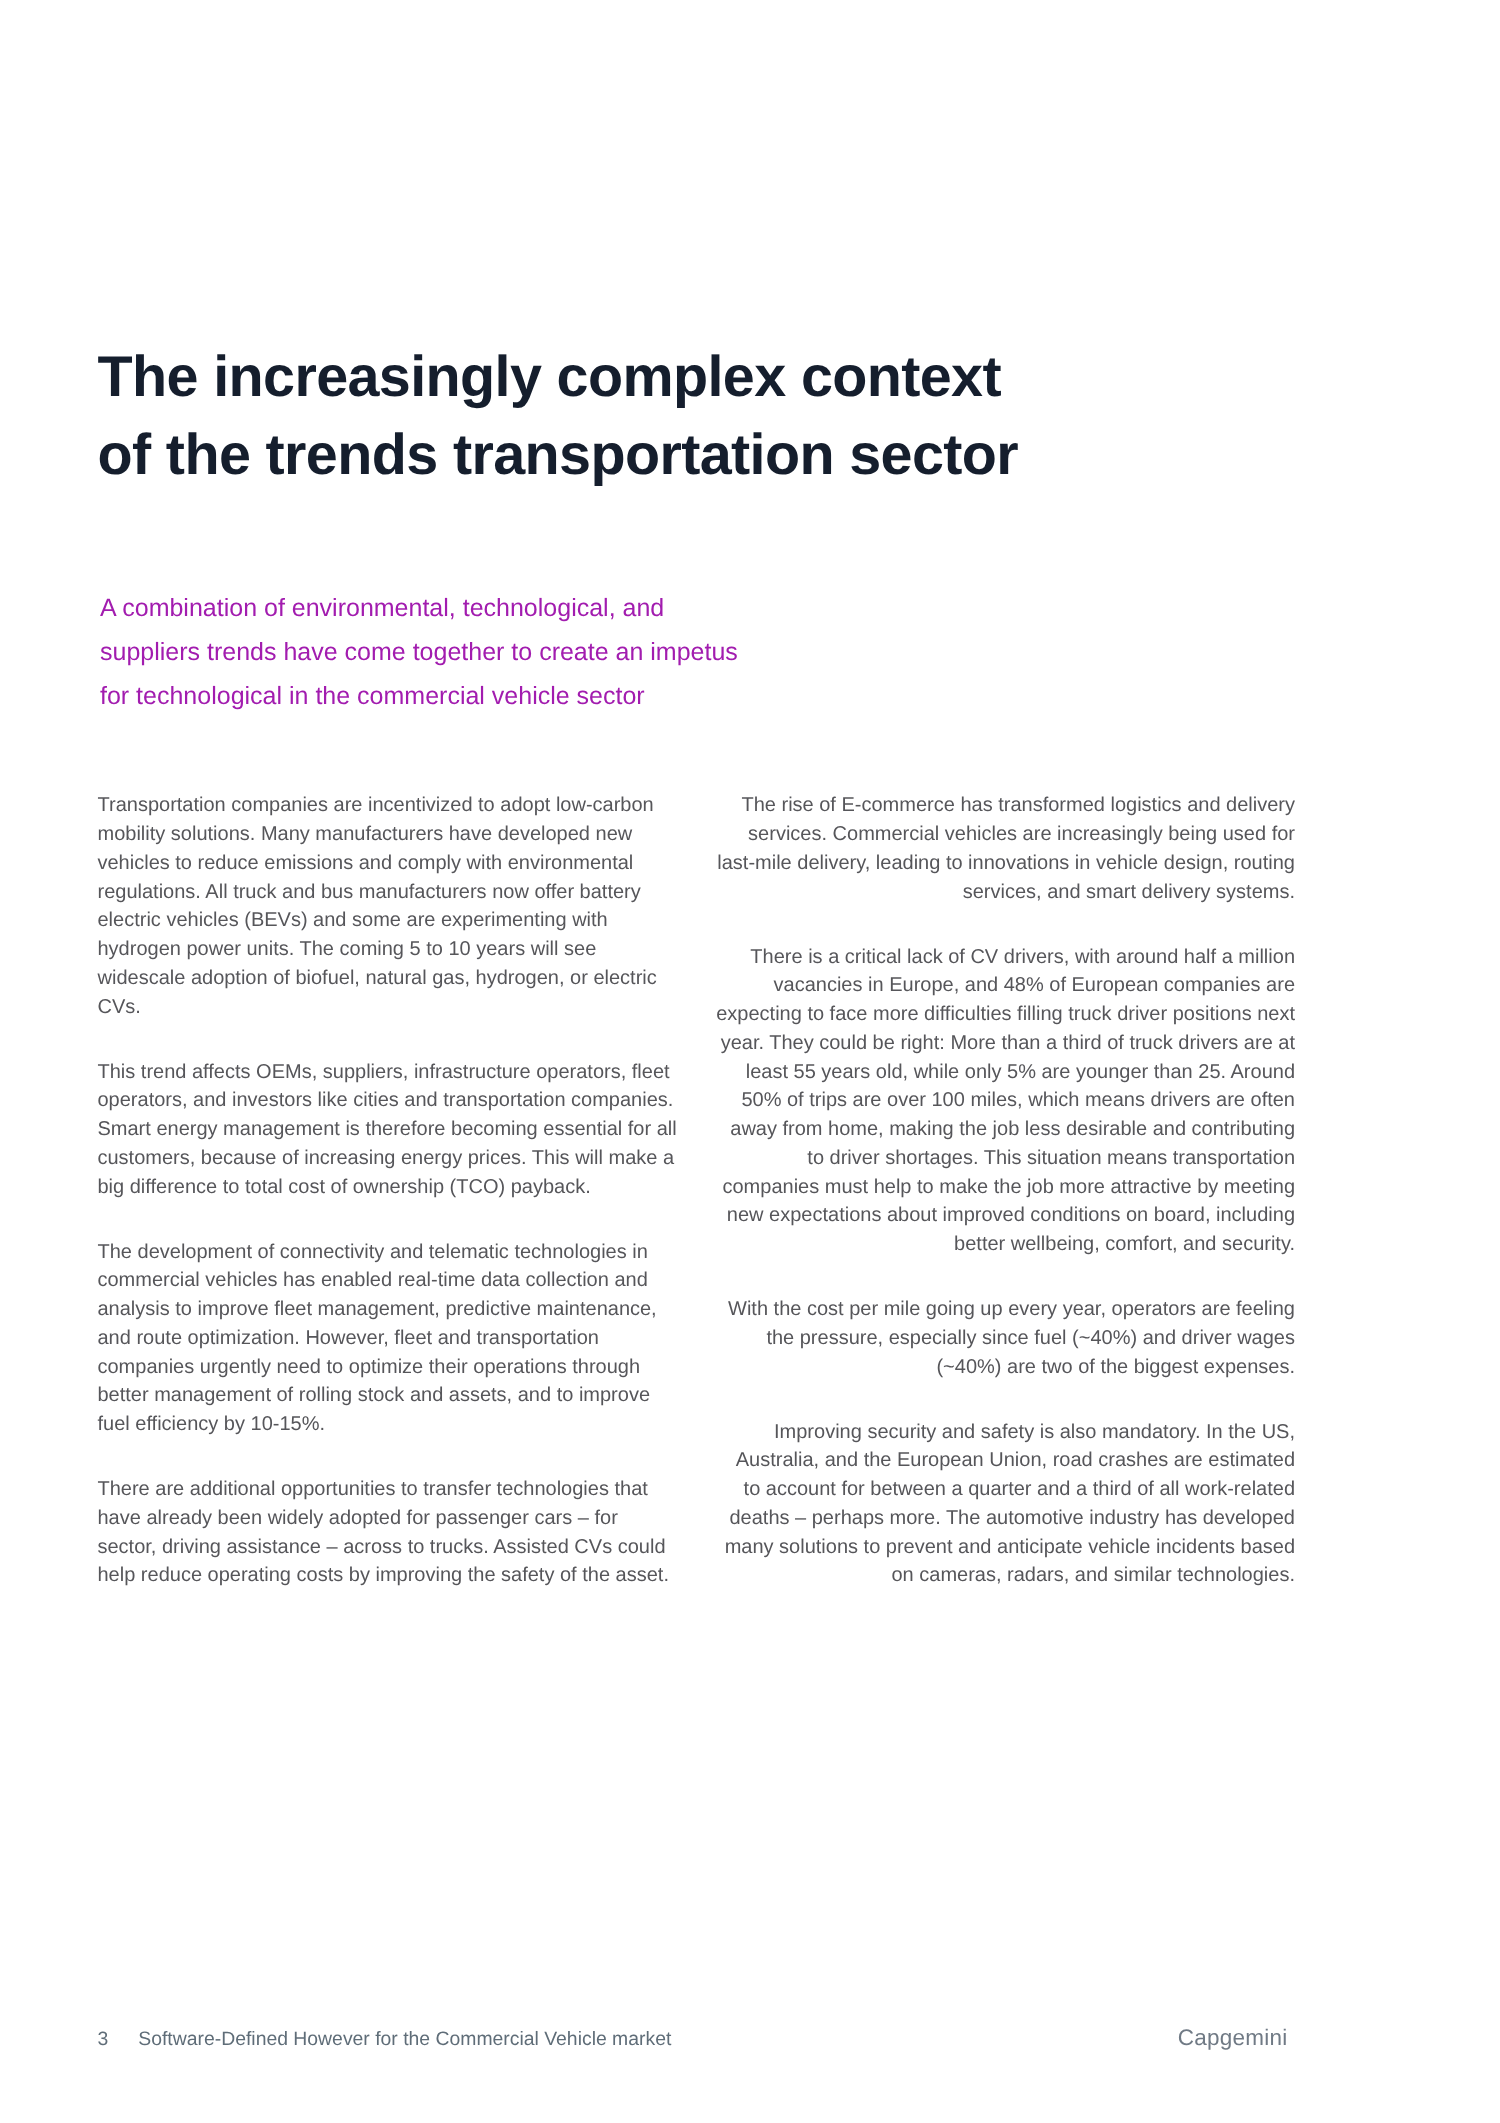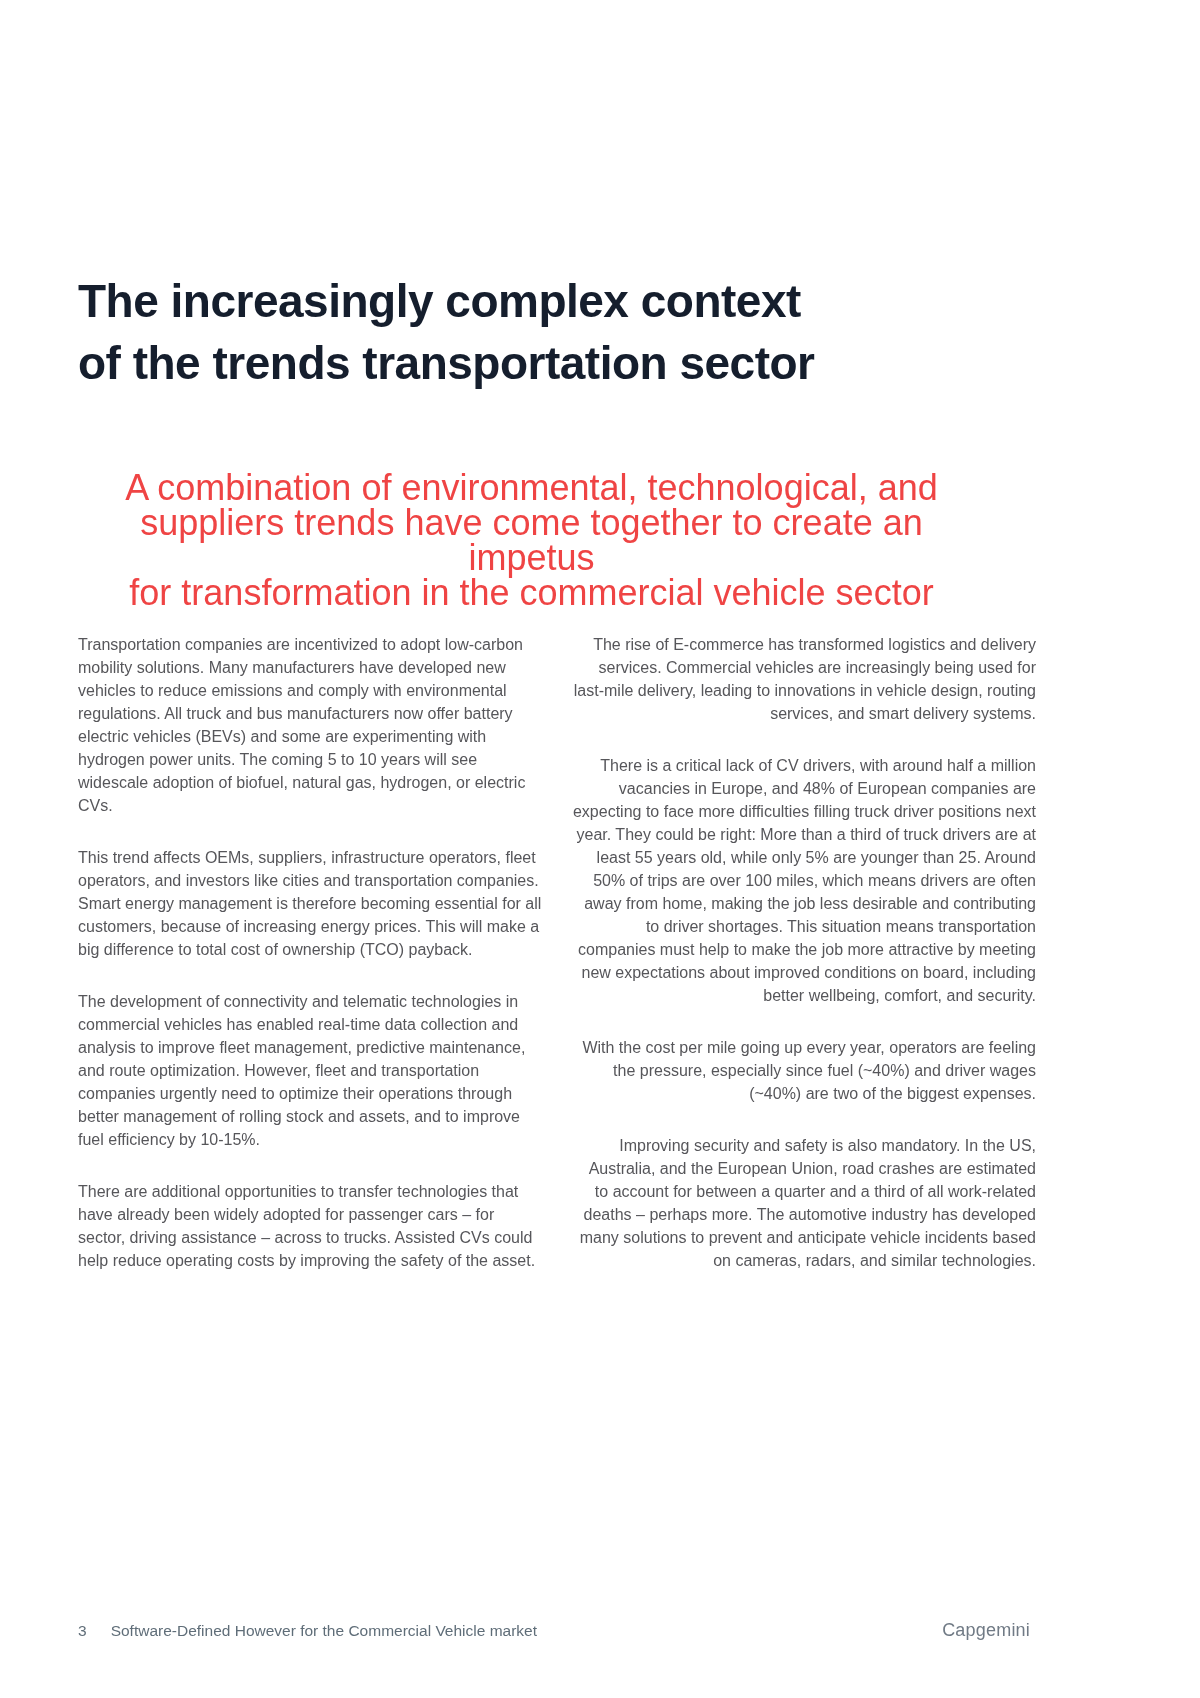--- a/index.html
+++ b/index.html
@@ -29,25 +29,24 @@
     letter-spacing: -0.5px;
     color: #151e2d;
   }
   .title-line { display: block; }
 
   
   .subheading {
     position: absolute;
     left: 80px;
     top: 470px;
-    font-size: 36px;
+    font-size: 20px;
     line-height: 35px;
     font-weight: 400;
-    color: #ef4444;
-    text-align: center;
+    color: #a21caf;
   }
   .subheading-line { display: block; }
 
   
   .column {
     position: absolute;
     top: 633px;
     width: 464px;
     font-size: 16px;
     line-height: 23px;
@@ -89,21 +88,21 @@
 <div class="page">
 
   <h1 class="title">
     <span class="title-line">The increasingly complex context</span>
     <span class="title-line">of the trends transportation sector</span>
   </h1>
 
   <h2 class="subheading">
     <span class="subheading-line">A combination of environmental, technological, and</span>
     <span class="subheading-line">suppliers trends have come together to create an impetus</span>
-    <span class="subheading-line">for transformation in the commercial vehicle sector</span>
+    <span class="subheading-line">for technological in the commercial vehicle sector</span>
   </h2>
 
   <div class="column column-left">
     <p class="body-para">Transportation companies are incentivized to adopt low-carbon mobility solutions. Many manufacturers have developed new vehicles to reduce emissions and comply with environmental regulations. All truck and bus manufacturers now offer battery electric vehicles (BEVs) and some are experimenting with hydrogen power units. The coming 5 to 10 years will see widescale adoption of biofuel, natural gas, hydrogen, or electric CVs.</p>
     <p class="body-para">This trend affects OEMs, suppliers, infrastructure operators, fleet operators, and investors like cities and transportation companies. Smart energy management is therefore becoming essential for all customers, because of increasing energy prices. This will make a big difference to total cost of ownership (TCO) payback.</p>
     <p class="body-para">The development of connectivity and telematic technologies in commercial vehicles has enabled real-time data collection and analysis to improve fleet management, predictive maintenance, and route optimization. However, fleet and transportation companies urgently need to optimize their operations through better management of rolling stock and assets, and to improve fuel efficiency by 10-15%.</p>
     <p class="body-para">There are additional opportunities to transfer technologies that have already been widely adopted for passenger cars – for sector, driving assistance – across to trucks. Assisted CVs could help reduce operating costs by improving the safety of the asset.</p>
   </div>
 
   <div class="column column-right">

